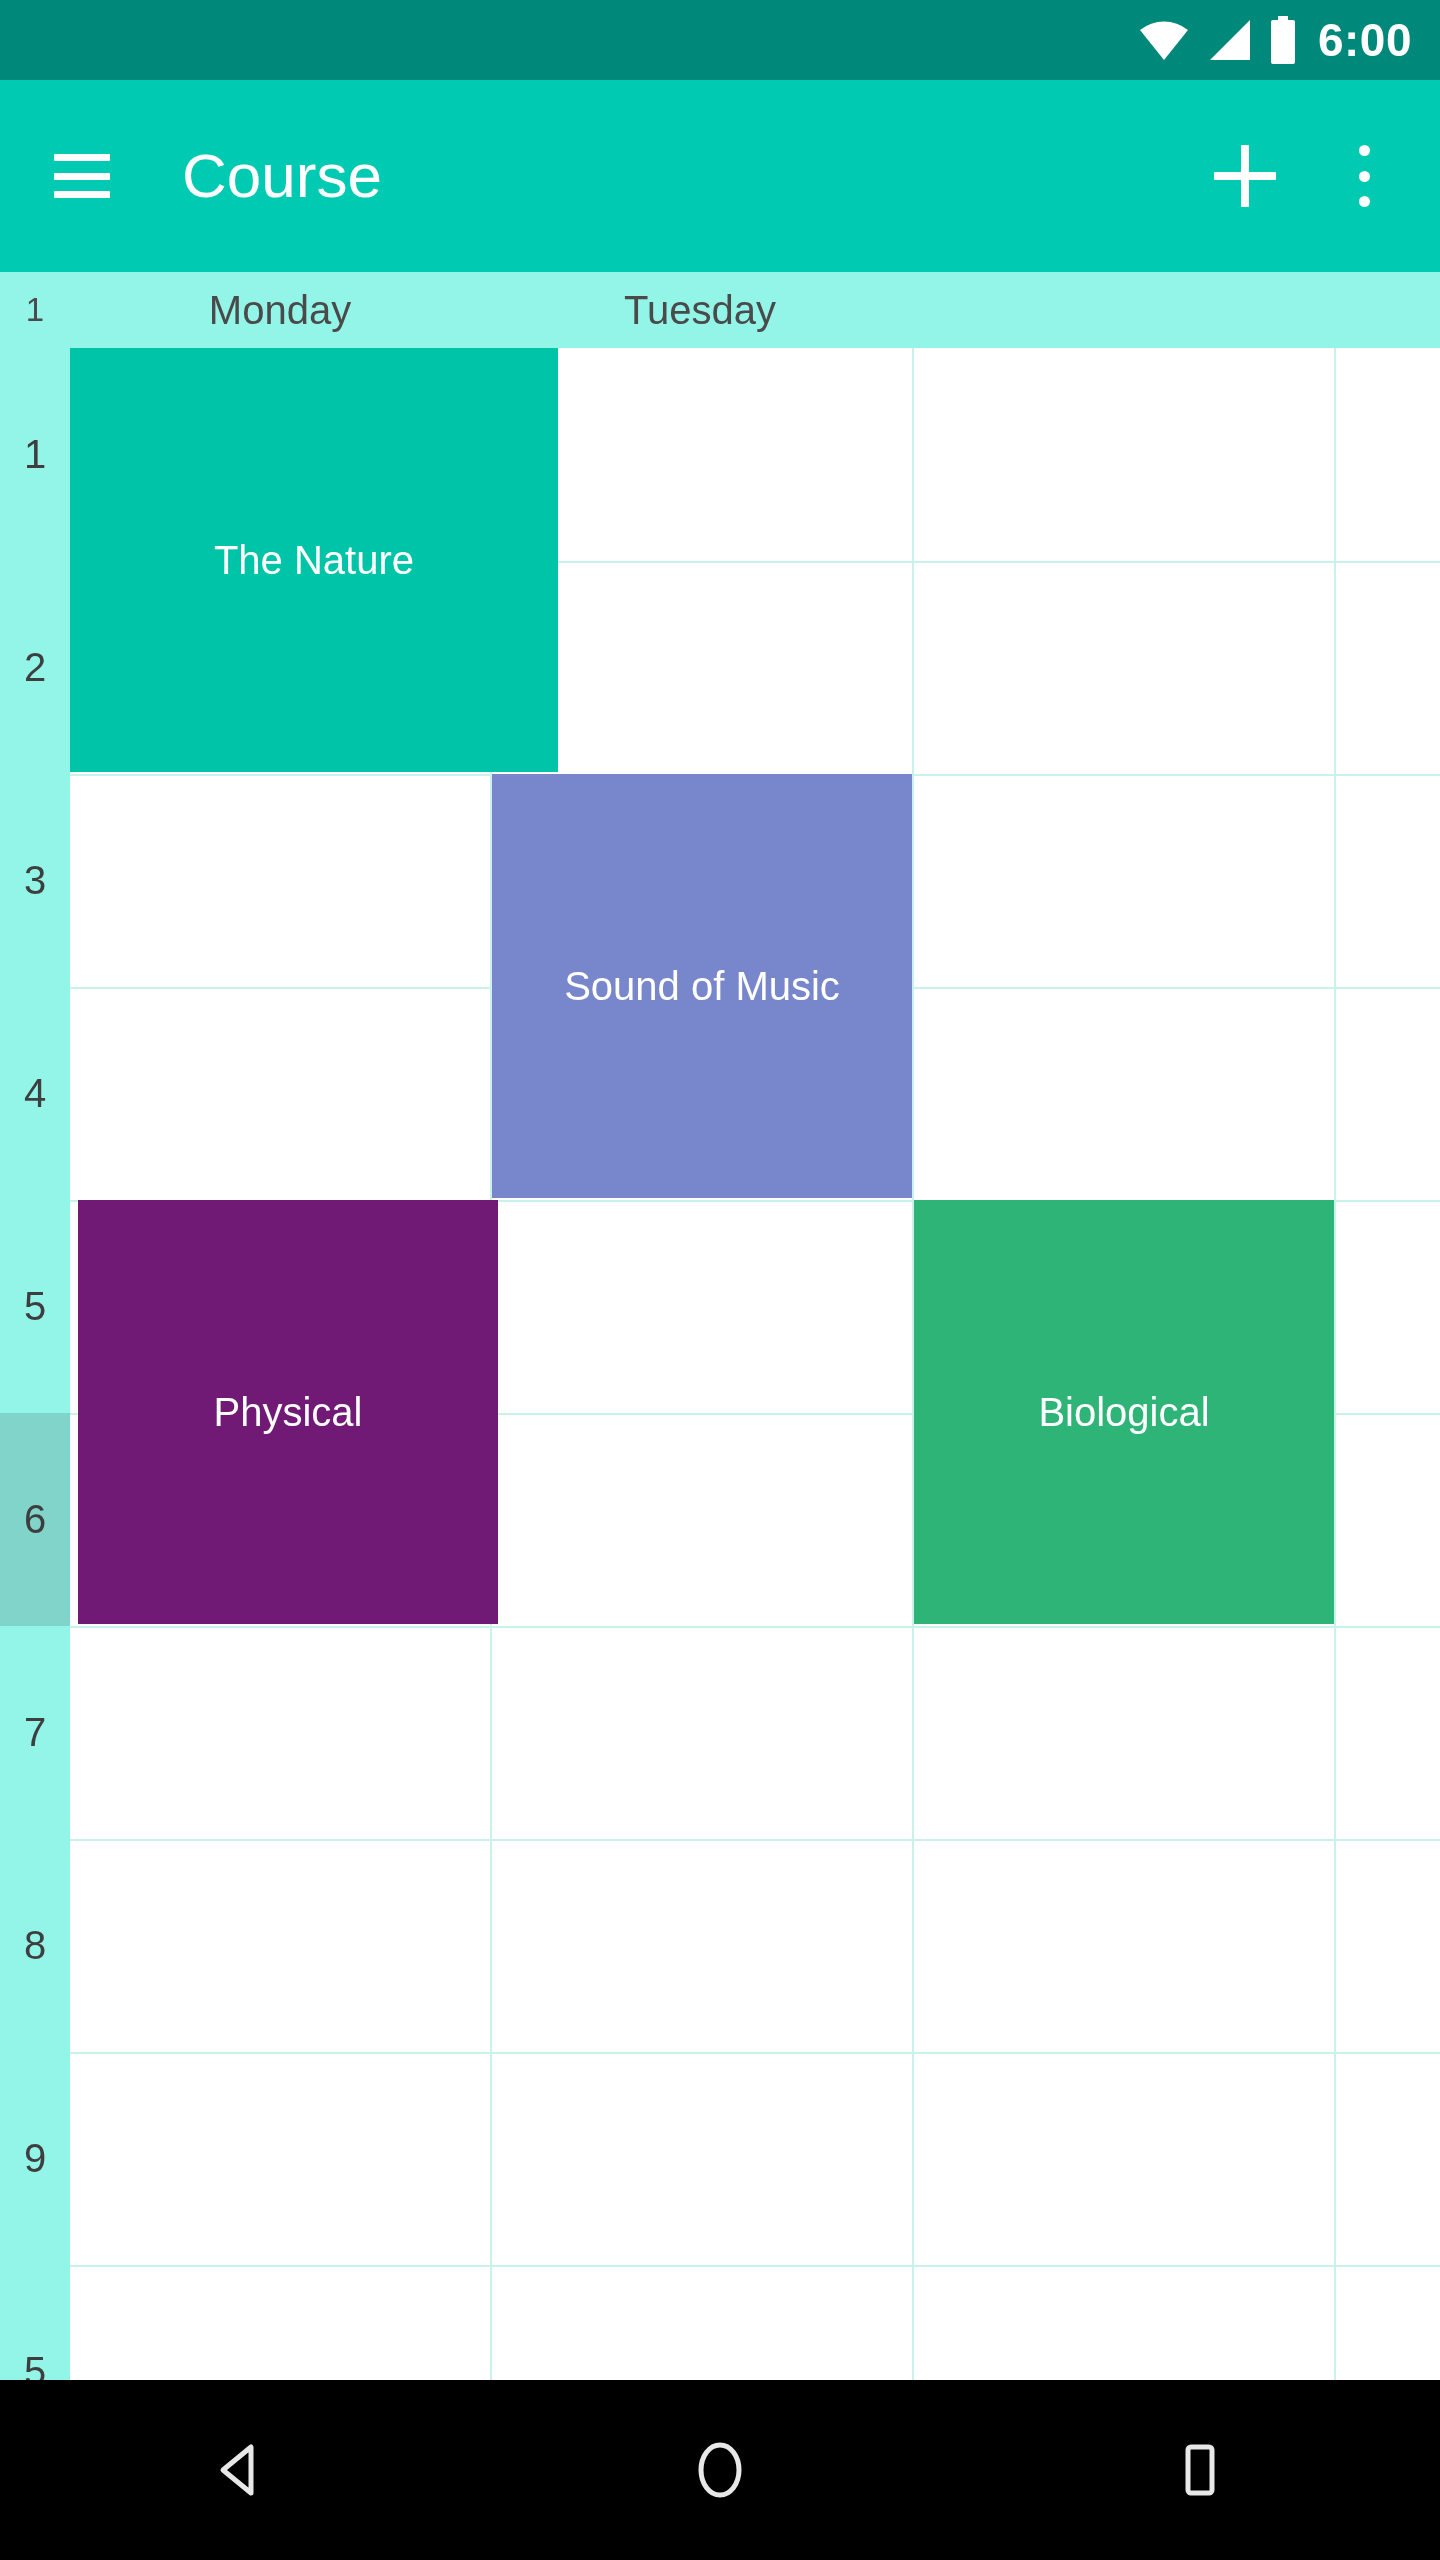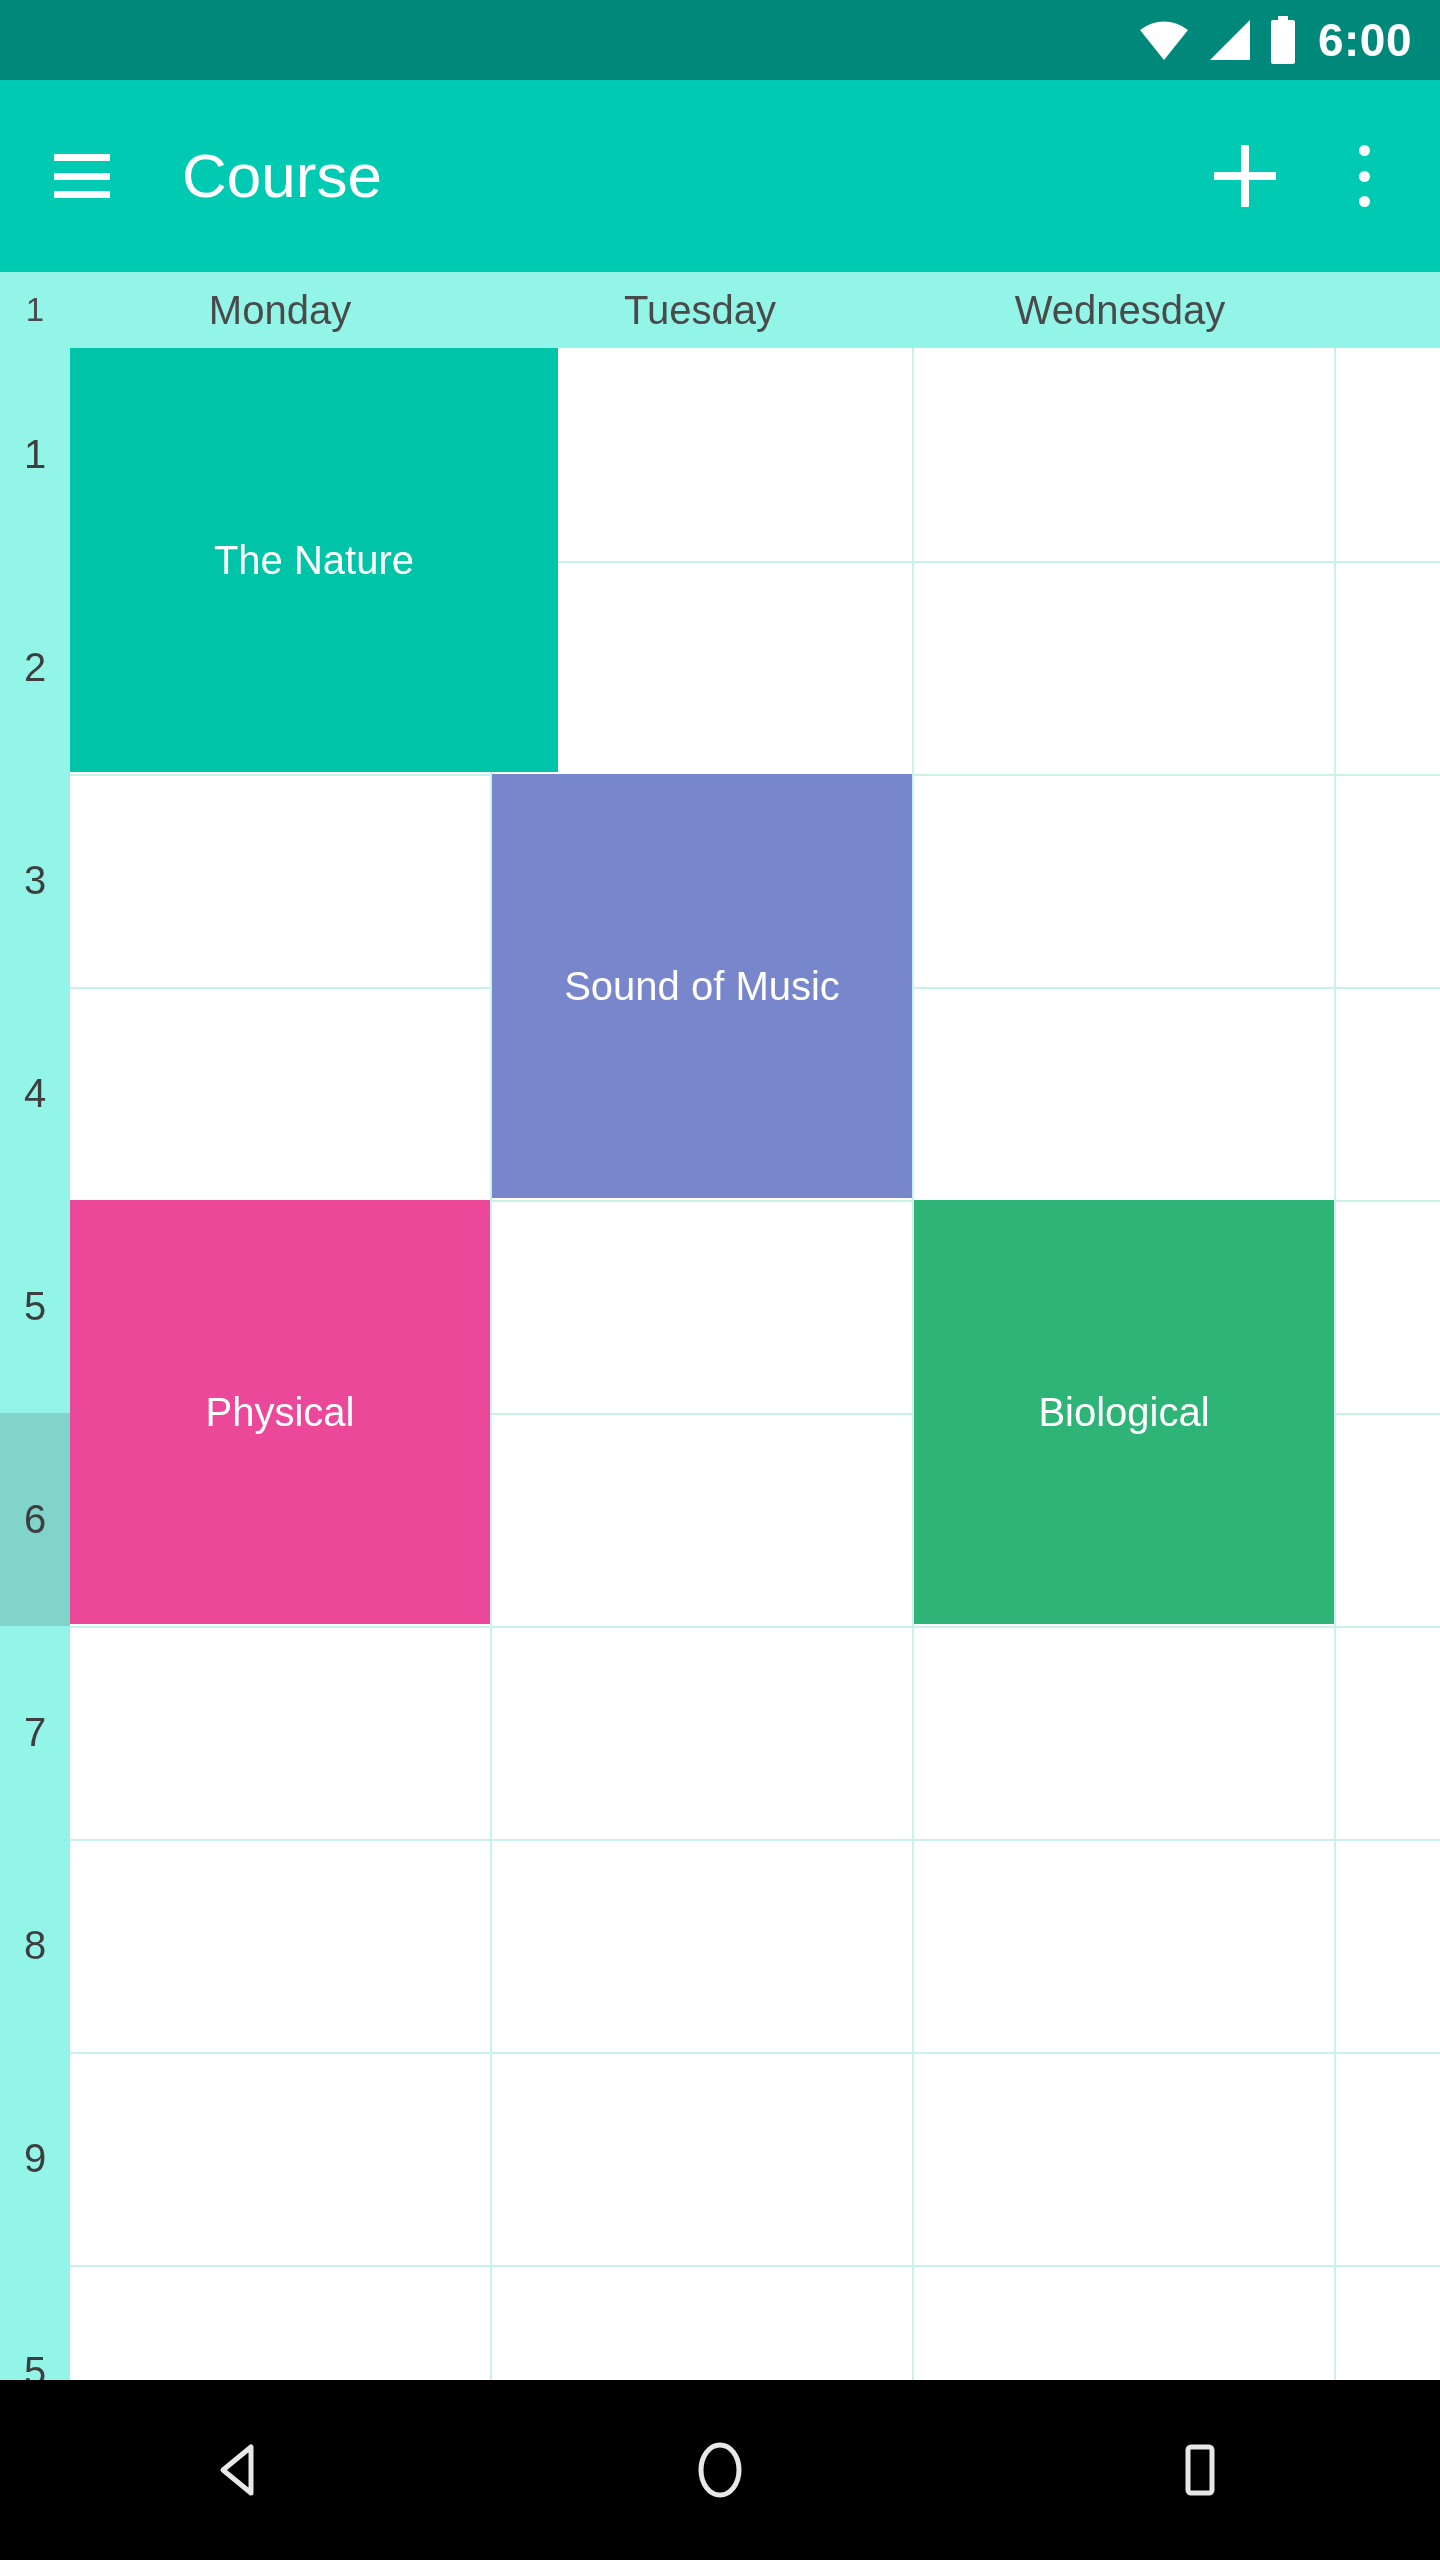--- a/index.html
+++ b/index.html
@@ -275,21 +275,20 @@
         <i></i>
         <i></i>
       </div>
     </div>
   </div>
 
   <div class="day-header">
     <div class="corner">1</div>
     <div class="day-cell">Monday</div>
     <div class="day-cell">Tuesday</div>
-    <div class="day-cell">Wednesday</div>
   </div>
 
   <div class="grid-area">
     <div class="time-col" id="time-col">
         <div class="time-slot">1</div>
         <div class="time-slot">2</div>
         <div class="time-slot">3</div>
         <div class="time-slot">4</div>
         <div class="time-slot">5</div>
         <div class="time-slot current">6</div>
@@ -342,21 +341,21 @@
           <div class="slot-line" style="top: 1491px;"></div>
           <div class="slot-line" style="top: 1704px;"></div>
           <div class="slot-line" style="top: 1917px;"></div>
         </div>
         <div class="course-block" style="left: 0px; top: 0px; width: 488px; height: 424px; background: rgb(0, 196, 167);">
           <span>The Nature</span>
         </div>
         <div class="course-block" style="left: 422px; top: 426px; width: 420px; height: 424px; background: rgb(120, 134, 204);">
           <span>Sound of Music</span>
         </div>
-        <div class="course-block" style="left: 0px; top: 852px; width: 420px; height: 424px; background: #ec4899;">
+        <div class="course-block" style="left: 8px; top: 852px; width: 420px; height: 424px; background: #701a75;">
           <span>Physical</span>
         </div>
         <div class="course-block" style="left: 844px; top: 852px; width: 420px; height: 424px; background: rgb(46, 180, 118);">
           <span>Biological</span>
         </div>
       </div>
   </div>
 
   <div class="nav-bar">
     <div class="nav-btn">

